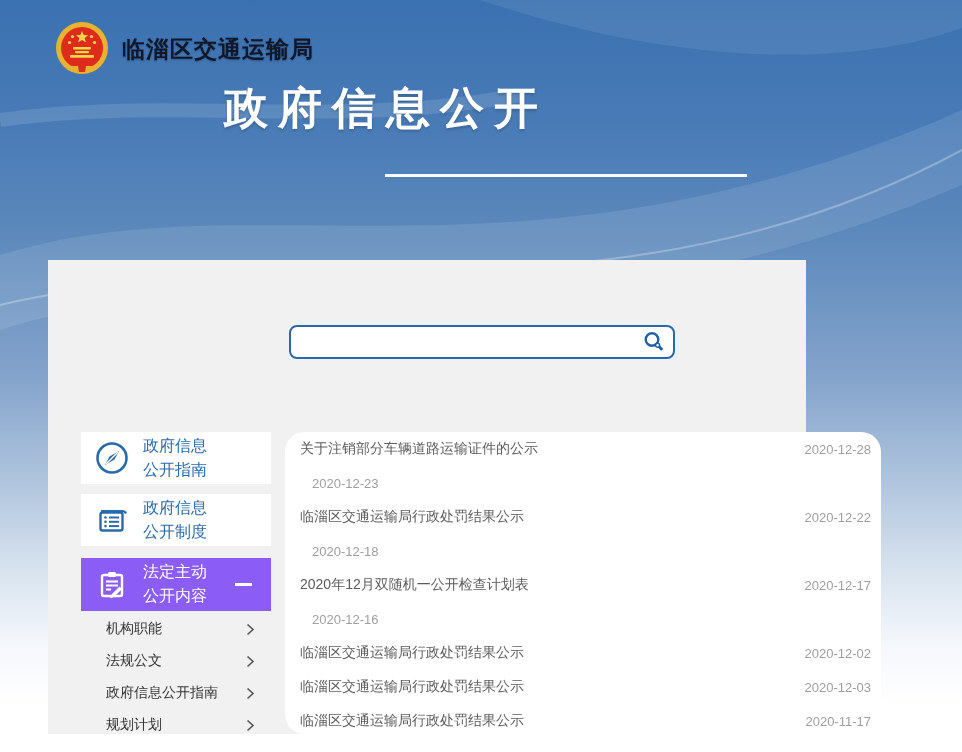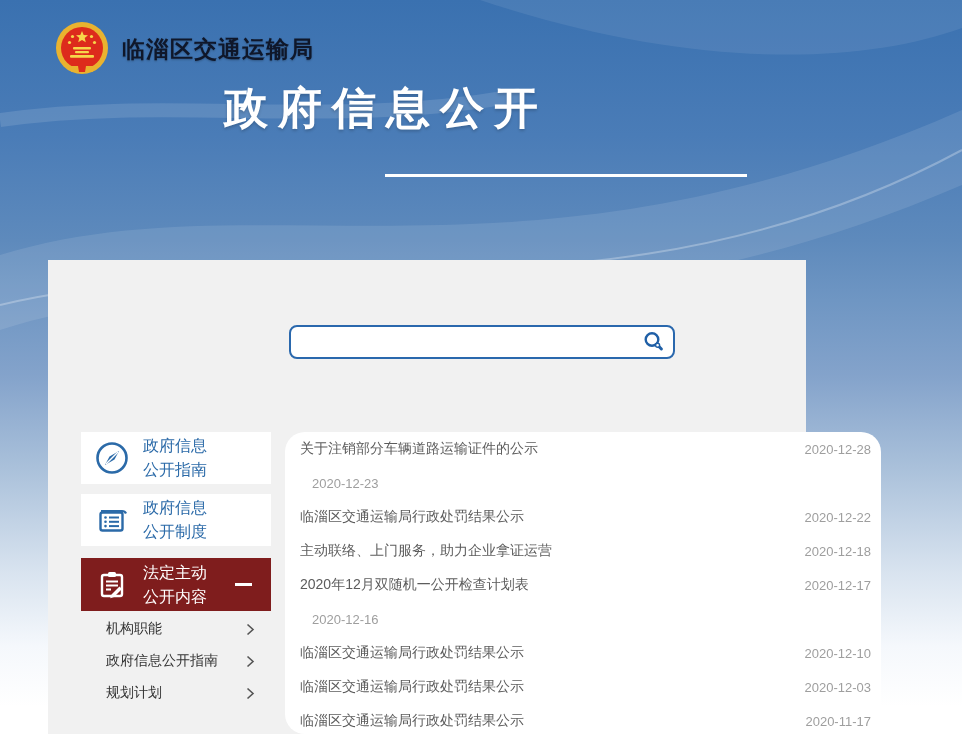--- a/index.html
+++ b/index.html
@@ -28,21 +28,21 @@
   }
   .search-box input{flex:1;border:none;outline:none;background:transparent;height:100%;padding:0 6px 0 12px;font-size:14px;color:#333;}
   .search-btn{border:none;background:transparent;padding:0 7px 0 0;cursor:pointer;display:flex;align-items:center;}
   
   .sidebar{position:absolute;left:33px;top:172px;width:190px;}
   .card{
     height:52px;background:#ffffff;display:flex;align-items:center;gap:13px;
     padding-left:13px;box-sizing:border-box;color:#2b6aa8;cursor:pointer;
   }
   .card + .card{margin-top:10px;}
-  .card.active{height:53px;margin-top:12px;background:#7f1d1d;color:#ffffff;position:relative;}
+  .card.active{height:53px;margin-top:12px;background:#8b5cf6;color:#ffffff;position:relative;font-family:Liberation Mono, monospace;}
   .card-label{display:flex;flex-direction:column;font-size:16px;line-height:24px;}
   .minus{position:absolute;right:19px;top:50%;margin-top:-2px;width:17px;height:3px;background:#ffffff;}
   .submenu{padding-top:2px;}
   .subitem{height:32px;display:flex;align-items:center;padding:0 16px 0 25px;cursor:pointer;justify-content:flex-end;}
   .subitem-label{font-size:14px;color:#333333;flex:1;}
   
   .list{position:absolute;left:237px;top:172px;width:596px;height:302px;background:#ffffff;overflow:hidden;border-radius:20px;}
   .row{height:34px;display:flex;align-items:center;padding:0 10px 0 15px;}
   .row-title{font-size:14px;color:#5c5c5c;flex:1;white-space:nowrap;overflow:hidden;cursor:pointer;}
   .row-date{font-size:13px;color:#9e9e9e;margin-left:12px;white-space:nowrap;}
@@ -141,20 +141,26 @@
     </div>
 
     <div class="submenu">
       <div class="subitem">
         <span class="subitem-label">机构职能</span>
         <svg width="9" height="13" viewBox="0 0 9 13">
           <polyline points="1.5,1.5 7,6.5 1.5,11.5" fill="none" stroke="#555" stroke-width="1.6"></polyline>
         </svg>
       </div>
       <div class="subitem">
+        <span class="subitem-label">法规公文</span>
+        <svg width="9" height="13" viewBox="0 0 9 13">
+          <polyline points="1.5,1.5 7,6.5 1.5,11.5" fill="none" stroke="#555" stroke-width="1.6"></polyline>
+        </svg>
+      </div>
+      <div class="subitem">
         <span class="subitem-label">政府信息公开指南</span>
         <svg width="9" height="13" viewBox="0 0 9 13">
           <polyline points="1.5,1.5 7,6.5 1.5,11.5" fill="none" stroke="#555" stroke-width="1.6"></polyline>
         </svg>
       </div>
       <div class="subitem">
         <span class="subitem-label">规划计划</span>
         <svg width="9" height="13" viewBox="0 0 9 13">
           <polyline points="1.5,1.5 7,6.5 1.5,11.5" fill="none" stroke="#555" stroke-width="1.6"></polyline>
         </svg>
@@ -168,33 +174,32 @@
       <span class="row-date">2020-12-28</span>
     </div>
     <div class="row">
       <span class="row-date">2020-12-23</span>
     </div>
     <div class="row">
       <span class="row-title">临淄区交通运输局行政处罚结果公示</span>
       <span class="row-date">2020-12-22</span>
     </div>
     <div class="row">
-      <span class="row-title">主动联络、上门服务，助力企业拿证运营</span>
       <span class="row-date">2020-12-18</span>
     </div>
     <div class="row">
       <span class="row-title">2020年12月双随机一公开检查计划表</span>
       <span class="row-date">2020-12-17</span>
     </div>
     <div class="row">
       <span class="row-date">2020-12-16</span>
     </div>
     <div class="row">
       <span class="row-title">临淄区交通运输局行政处罚结果公示</span>
-      <span class="row-date">2020-12-10</span>
+      <span class="row-date">2020-12-02</span>
     </div>
     <div class="row">
       <span class="row-title">临淄区交通运输局行政处罚结果公示</span>
       <span class="row-date">2020-12-03</span>
     </div>
     <div class="row">
       <span class="row-title">临淄区交通运输局行政处罚结果公示</span>
       <span class="row-date">2020-11-17</span>
     </div>
   </div>

